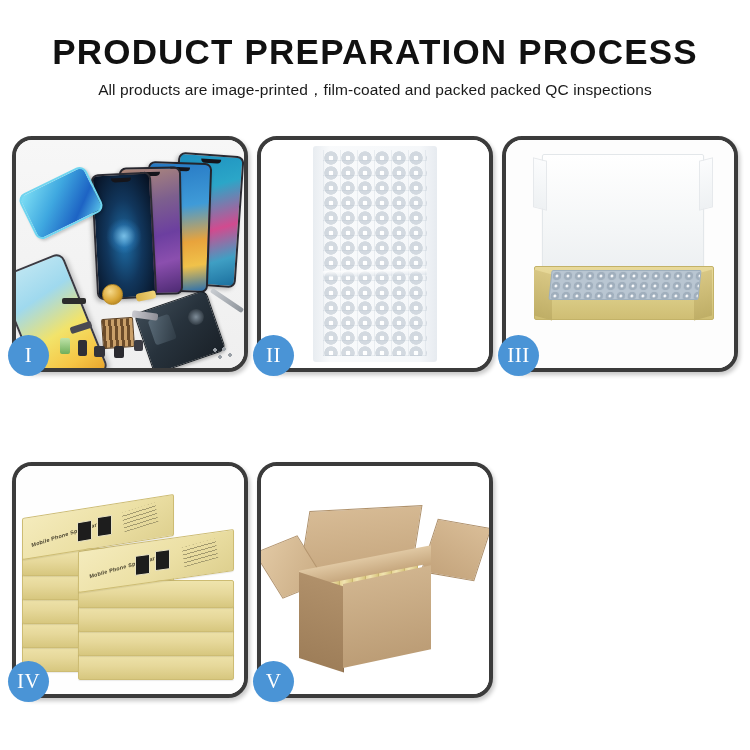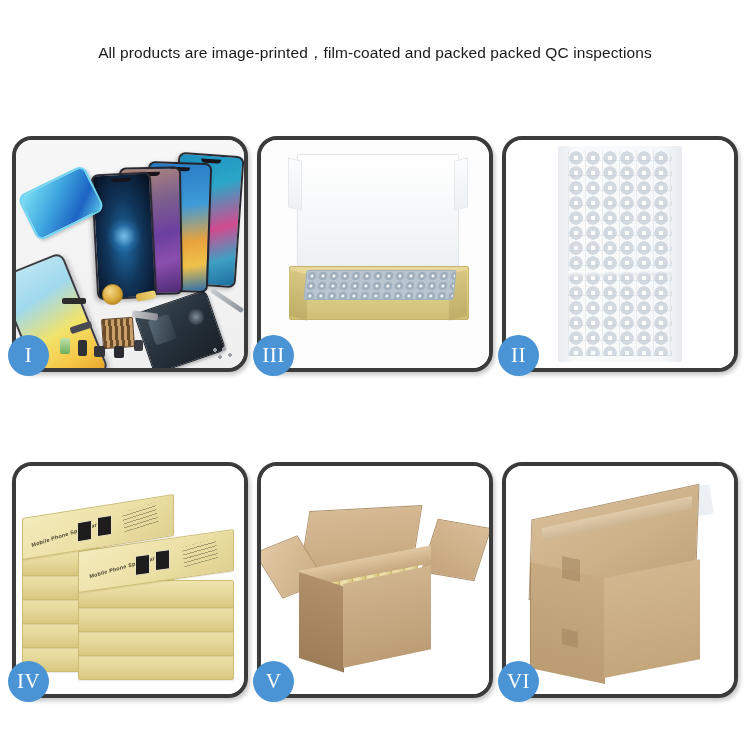--- a/index.html
+++ b/index.html
@@ -446,20 +446,21 @@
     width: 56px; height: 30px;
     background: linear-gradient(140deg, rgba(235,240,245,0.9), rgba(215,224,232,0.5));
     transform: rotate(-8deg);
     border-radius: 3px;
   }
 </style>
 </head>
 <body>
 
 <div class="header">
+  <div class="title">PRODUCT PREPARATION PROCESS</div>
   <div class="subtitle">All products are image-printed，film-coated and packed packed QC inspections</div>
 </div>
 
 <div class="grid">
 
   <div class="panel">
     <div class="panel-inner p1">
       <div class="phone-fan">
         <div class="ph a">
             <span class="ph-notch"></span>
@@ -488,38 +489,38 @@
       <div class="part f7"></div>
       <div class="part f8"></div>
       <div class="part f9"></div>
       <div class="tweezer"></div>
       <div class="screws"></div>
     </div>
     <div class="badge">I</div>
   </div>
 
   <div class="panel">
+    <div class="panel-inner p2">
+      <div class="wrapsheet"></div>
+      <div class="bubbles"></div>
+      <div class="bubbles2"></div>
+      <div class="wrapfold"></div>
+    </div>
+    <div class="badge">II</div>
+  </div>
+
+  <div class="panel">
     <div class="panel-inner p3">
       <div class="lid3"></div>
       <div class="tray3"></div>
       <div class="tray3lipL"></div>
       <div class="tray3lipR"></div>
       <div class="tray3fill"></div>
     </div>
     <div class="badge">III</div>
-  </div>
-
-  <div class="panel">
-    <div class="panel-inner p2">
-      <div class="wrapsheet"></div>
-      <div class="bubbles"></div>
-      <div class="bubbles2"></div>
-      <div class="wrapfold"></div>
-    </div>
-    <div class="badge">II</div>
   </div>
 
   <div class="panel">
     <div class="panel-inner p4">
       <div class="stack">
 
         <div class="ybox" style="left:0px;  top:160px; width:150px;"></div>
         <div class="ybox" style="left:0px;  top:136px; width:150px;"></div>
         <div class="ybox" style="left:0px;  top:112px; width:150px;"></div>
         <div class="ybox" style="left:0px;  top:88px;  width:150px;"></div>
@@ -563,26 +564,14 @@
         <span class="c5bar" style="left:78px;"></span>
         <span class="c5bar" style="left:91px;"></span>
       </div>
       <div class="c5toprim"></div>
       <div class="c5front"></div>
       <div class="c5right"></div>
     </div>
     <div class="badge">V</div>
   </div>
 
-  <div class="panel">
-    <div class="panel-inner p6">
-      <div class="c6wrap"></div>
-      <div class="c6top"></div>
-      <div class="c6tape"></div>
-      <div class="c6left"></div>
-      <div class="c6right"></div>
-      <div class="c6tab1"></div>
-      <div class="c6tab2"></div>
-    </div>
-    <div class="badge">VI</div>
-  </div>
 
 </div>
 
 </body></html>

